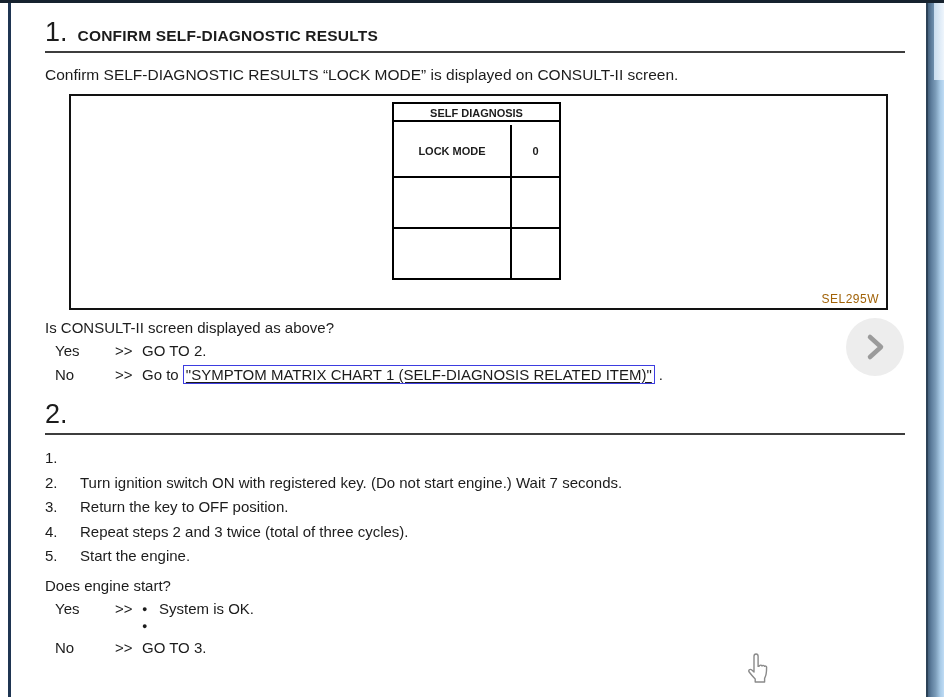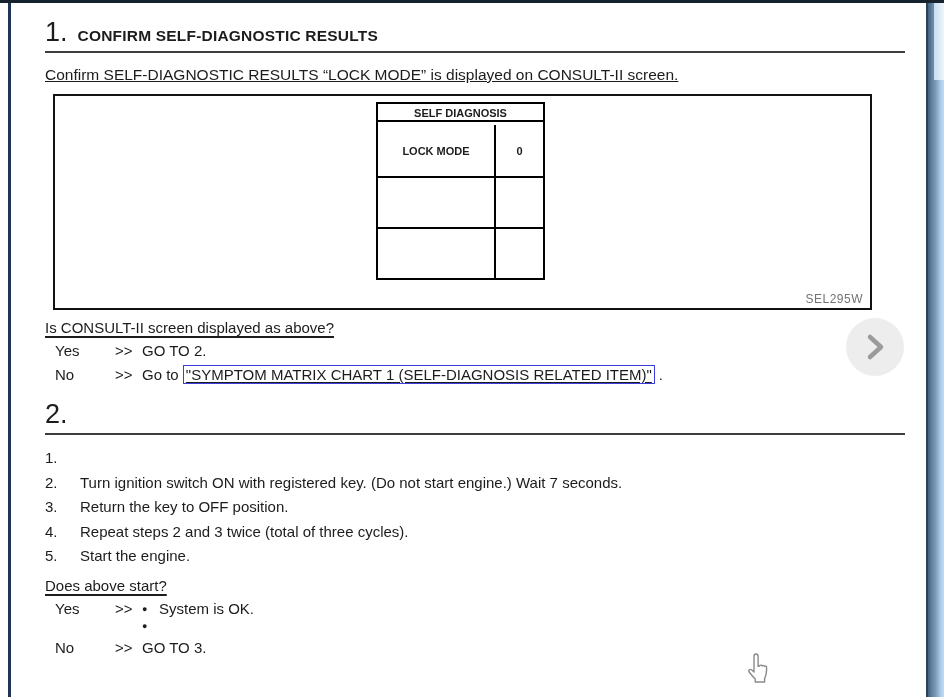--- a/index.html
+++ b/index.html
@@ -19,43 +19,43 @@
   
   .content { position:absolute; left:45px; top:0; width:860px; }
 
   .sec-head { display:flex; align-items:baseline; gap:10px;
     border-bottom:2px solid #3d3d3d; padding-bottom:5px; }
   .sec-num   { font-size:27px; font-weight:400; line-height:1; }
   .sec-title { font-size:15.5px; font-weight:bold; letter-spacing:.2px; }
   .h1 { margin-top:19px; }
   .h2 { margin-top:17px; }
 
-  .intro { margin-top:13px; font-size:15.5px;text-decoration:underline; }
+  .intro { margin-top:13px; font-size:15.5px; }
 
   
-  .figure { position:relative; margin-top:10px; margin-left:8px;
+  .figure { position:relative; margin-top:10px; margin-left:24px;
             width:819px; height:216px; border:2px solid #121212; background:#fff;padding-left:23px; }
   .fig-label { position:absolute; right:7px; bottom:2px; font-size:12px;
-               color:#737373; letter-spacing:.5px; }
+               color:#a16207; letter-spacing:.5px; }
 
   .ct { position:absolute; left:321px; top:6px; width:169px; border:2px solid #000;
         font-size:11px; font-weight:bold; }
   .ct-title { height:18px; line-height:18px; text-align:center; border-bottom:2px solid #000; }
   .ct-head  { display:flex; height:18px; line-height:18px; border-bottom:2px solid #000; }
   .ct-head-l { width:105px; border-right:2px solid #000; text-align:center; }
   .ct-head-r { flex:1; text-align:center; }
   .ct-body { padding-top:3px; }
   .ct-row  { display:flex; height:51px; }
   .ct-row + .ct-row { border-top:2px solid #000; }
   .ct-cell-l { width:118px; border-right:2px solid #000;
                display:flex; align-items:center; justify-content:center; }
   .ct-cell-r { flex:1; display:flex; align-items:center; justify-content:center; }
 
   .question { margin-top:9px; font-size:15px;
-    text-decoration:underline; text-underline-offset:3px; text-decoration-thickness:1.5px;
+    text-underline-offset:3px; text-decoration-thickness:1.5px;
     width:fit-content; }
   .q1 { margin-top:9px; } .q2 { margin-top:8px; }
 
   .ans-row { display:flex; align-items:baseline; margin-top:6px; font-size:15px; }
   .ans-label { margin-left:10px; width:60px; }
   .ans-arrow { width:27px; }
   .ans-bullet { width:17px; font-size:9px; position:relative; top:-2px; }
   .ans-indent { margin-left:97px; }
 
   .link-box { display:inline-block; border:1px solid #3d3de0; padding:0 2px; line-height:17px; }
@@ -145,21 +145,21 @@
       <div class="step">
         <span class="step-num">4.</span>
         <span>Repeat steps 2 and 3 twice (total of three cycles).</span>
       </div>
       <div class="step">
         <span class="step-num">5.</span>
         <span>Start the engine.</span>
       </div>
     </div>
 
-    <div class="question q2">Does above start?</div>
+    <div class="question q2">Does engine start?</div>
 
     <div class="ans-row">
       <span class="ans-label">Yes</span>
       <span class="ans-arrow">&gt;&gt;</span>
       <span class="ans-bullet">●</span>
       <span>System is OK.</span>
     </div>
     <div class="ans-row">
       <span class="ans-indent"></span>
       <span class="ans-bullet">●</span>

